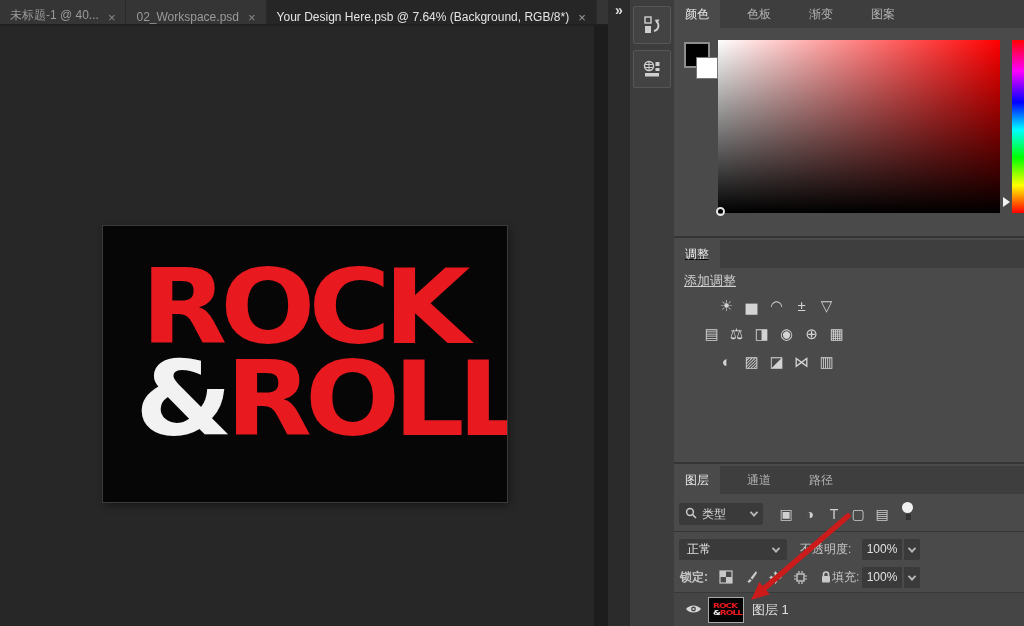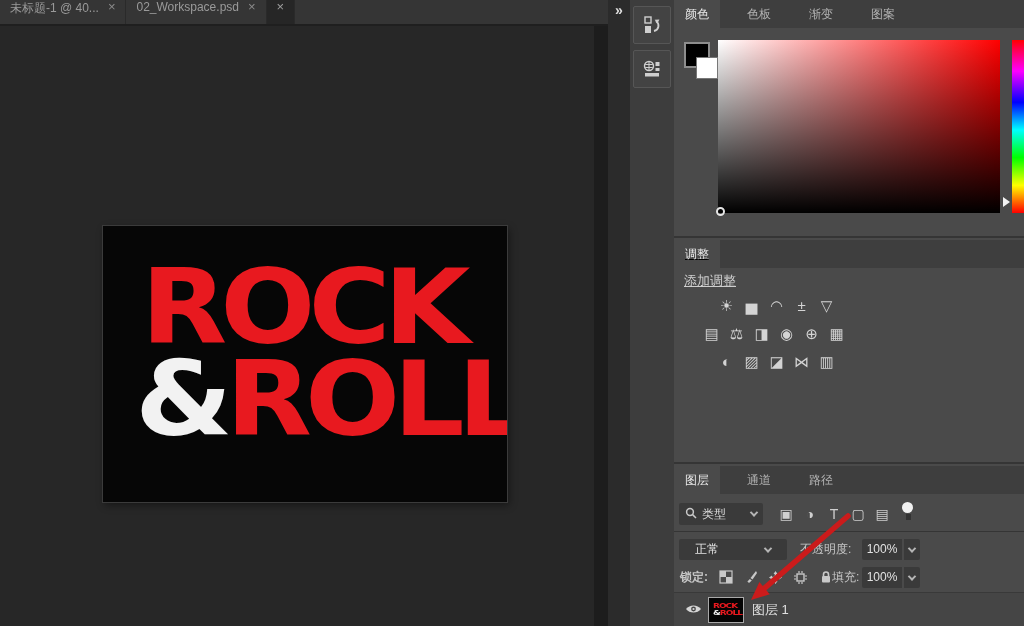--- a/index.html
+++ b/index.html
@@ -8,21 +8,21 @@
     position:relative; overflow:hidden;
     background:#272727;
     font-family:"Liberation Sans", sans-serif;
     -webkit-font-smoothing:antialiased;
   }
   .abs { position:absolute; }
 
   
   #tabbar { left:0; top:0; width:608px; height:26px; background:#353535;
             display:flex; align-items:stretch; border-bottom:2px solid #1f1f1f; }
-  .doc-tab { display:flex; align-items:flex-start; gap:9px; padding:0 10px;
+  .doc-tab { display:flex; align-items:flex-end; gap:9px; padding:0 10px;
              font-size:12px; color:#9a9a9a; background:#353535;
              border-right:1px solid #2a2a2a; white-space:nowrap; overflow:hidden; }
   .doc-tab.active { background:#262626; color:#e4e4e4; }
   .tab-close { color:#8b8b8b; font-size:13px; line-height:1; }
   .doc-tab.active .tab-close { color:#9f9f9f; }
 
   
   #pasteboard { left:0; top:26px; width:594px; height:600px; background:#272727; }
   #vscroll { left:594px; top:26px; width:14px; height:600px; background:#1d1d1d; }
   #gutter { left:608px; top:0; width:22px; height:626px; background:#2b2b2b; }
@@ -91,21 +91,21 @@
   .kind-icons { position:absolute; left:102px; top:5px; display:flex; gap:4px; }
   .kind-icon { width:20px; height:22px; text-align:center; line-height:22px;
                font-size:14px; color:#cfcfcf; }
   #filter-toggle { position:absolute; left:228px; top:4px; width:12px; height:20px; }
   #filter-toggle .ball { width:11px; height:11px; border-radius:50%; background:#f1f1f1; }
   #filter-toggle .stem { width:5px; height:6px; background:#333; margin:1px auto 0; }
 
   #blend-row { top:536px; height:26px; }
   #blend-select { position:absolute; left:5px; top:3px; width:108px; height:21px;
     background:#3a3a3a; border-radius:2px; display:flex; align-items:center;
-    padding:0 16px; font-size:12px; color:#e2e2e2; }
+    padding:0 8px; font-size:12px; color:#e2e2e2; }
   #blend-select .chev { margin-left:auto; }
   .fieldlabel { position:absolute; font-size:12px; color:#c6c6c6; line-height:26px; }
   .valbox { position:absolute; top:3px; width:40px; height:21px; background:#3a3a3a;
             border-radius:2px 0 0 2px; font-size:12px; color:#e2e2e2; text-align:center;
             line-height:21px; }
   .valchev { position:absolute; top:3px; width:16px; height:21px; background:#3a3a3a;
              border-radius:0 2px 2px 0; display:flex; align-items:center; justify-content:center; }
 
   #lock-row { top:564px; height:26px; }
   .lock-icons { position:absolute; left:44px; top:5px; display:flex; gap:10px; }
@@ -131,20 +131,21 @@
 <div id="tabbar" class="abs">
   <div class="doc-tab">
     <span>未标题-1 @ 40...</span>
     <span class="tab-close">×</span>
   </div>
   <div class="doc-tab">
     <span>02_Workspace.psd</span>
     <span class="tab-close">×</span>
   </div>
   <div class="doc-tab active">
+    <span>Your Design Here.psb @ 7.64% (Background, RGB/8*)</span>
     <span class="tab-close">×</span>
   </div>
 </div>
 
 <div id="pasteboard" class="abs">
   <div id="canvas" class="abs">
     <div id="art-line1" class="art">ROCK</div>
     <div id="art-line2" class="art">
       <span class="amp">&amp;</span><span class="roll">ROLL</span>
     </div>

